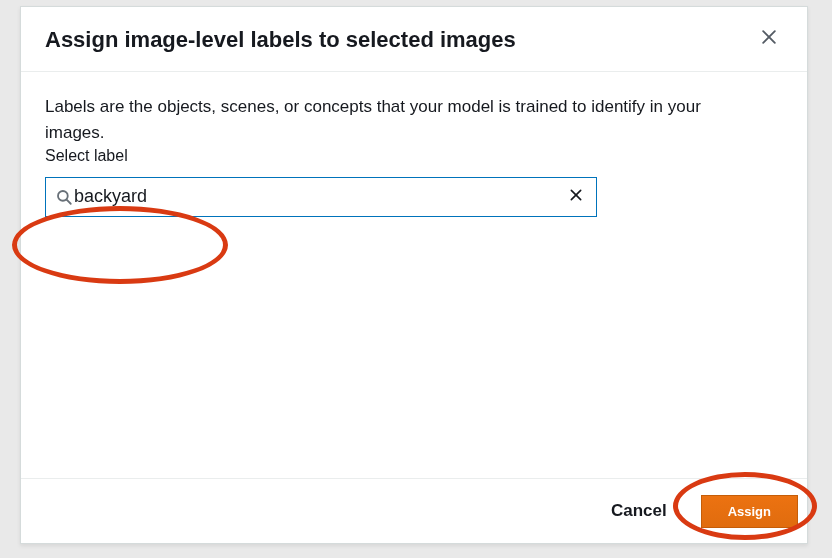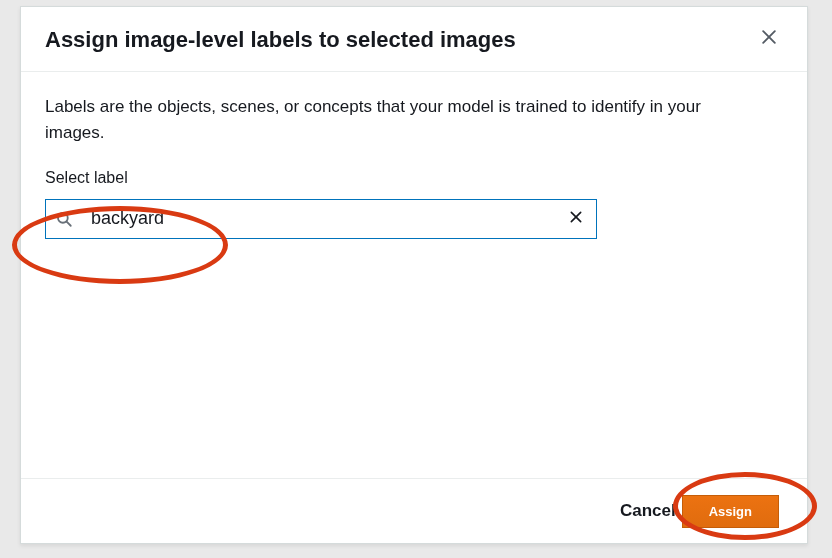--- a/index.html
+++ b/index.html
@@ -59,41 +59,40 @@
   .modal-body {
     flex: 1 1 auto;
     padding: 22px 24px 0 24px;
     overflow: hidden;
   }
 
   .description {
     font-size: 17px;
     line-height: 1.55;
     color: #16191f;
-    margin-bottom: 22px;
     max-width: 720px;
   }
 
   .field-label {
     font-size: 16px;
     color: #16191f;
     margin-bottom: 12px;
   }
 
   .search-wrap {
     position: relative;
     width: 552px;
   }
 
   .search-input {
     width: 100%;
     box-sizing: border-box;
     height: 40px;
     border: 1px solid #0073bb;
-    padding: 0 40px 0 45px;
+    padding: 0 40px 0 28px;
     font-size: 18px;
     color: #16191f;
     outline: none;
     background: #fff;
   }
 
   .search-icon {
     position: absolute;
     left: 10px;
     top: 50%;
@@ -113,24 +112,25 @@
     display: flex;
     align-items: center;
     justify-content: center;
     color: #16191f;
     cursor: pointer;
   }
   .clear-icon svg { width: 16px; height: 16px; }
 
   .modal-footer {
     border-top: 1px solid #eaeded;
-    padding: 14px 28px 14px 20px;
+    padding: 14px 9px 14px 20px;
     display: flex;
     justify-content: flex-end;
     align-items: center;
+    gap: 28px;
   }
 
   .btn-cancel {
     background: transparent;
     border: none;
     font-size: 17px;
     font-weight: 700;
     color: #16191f;
     cursor: pointer;
     padding: 8px 6px;

